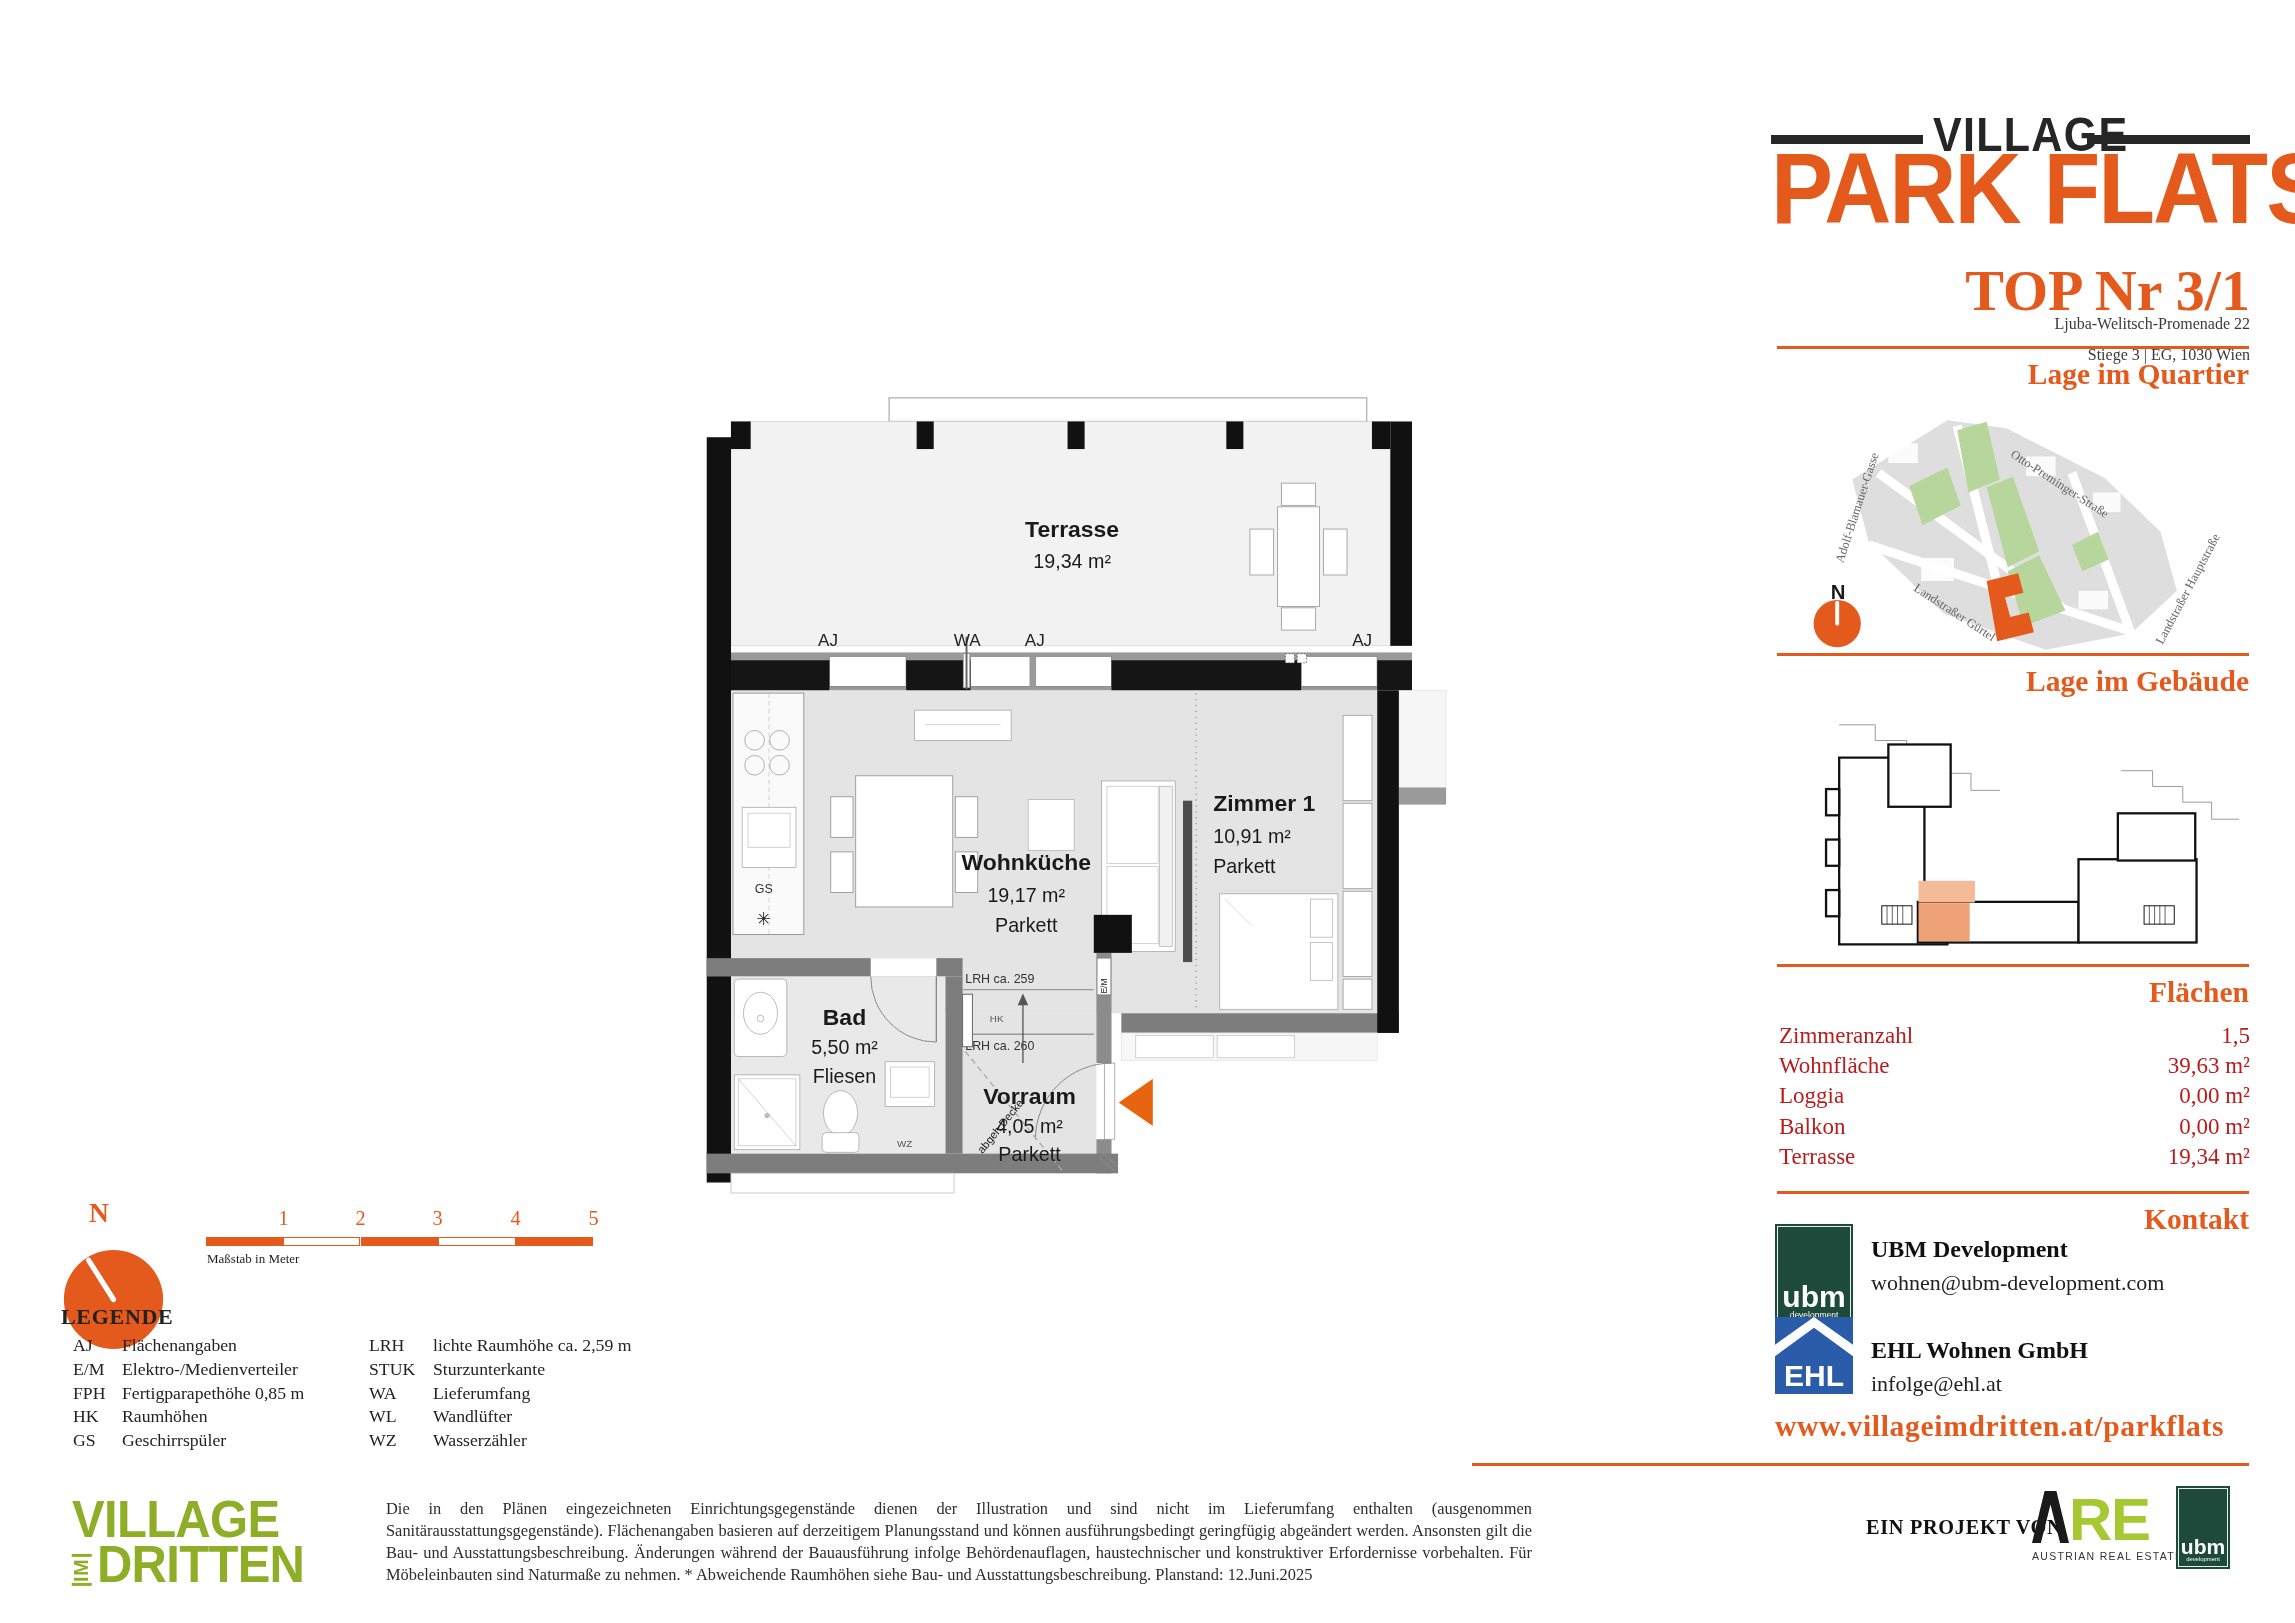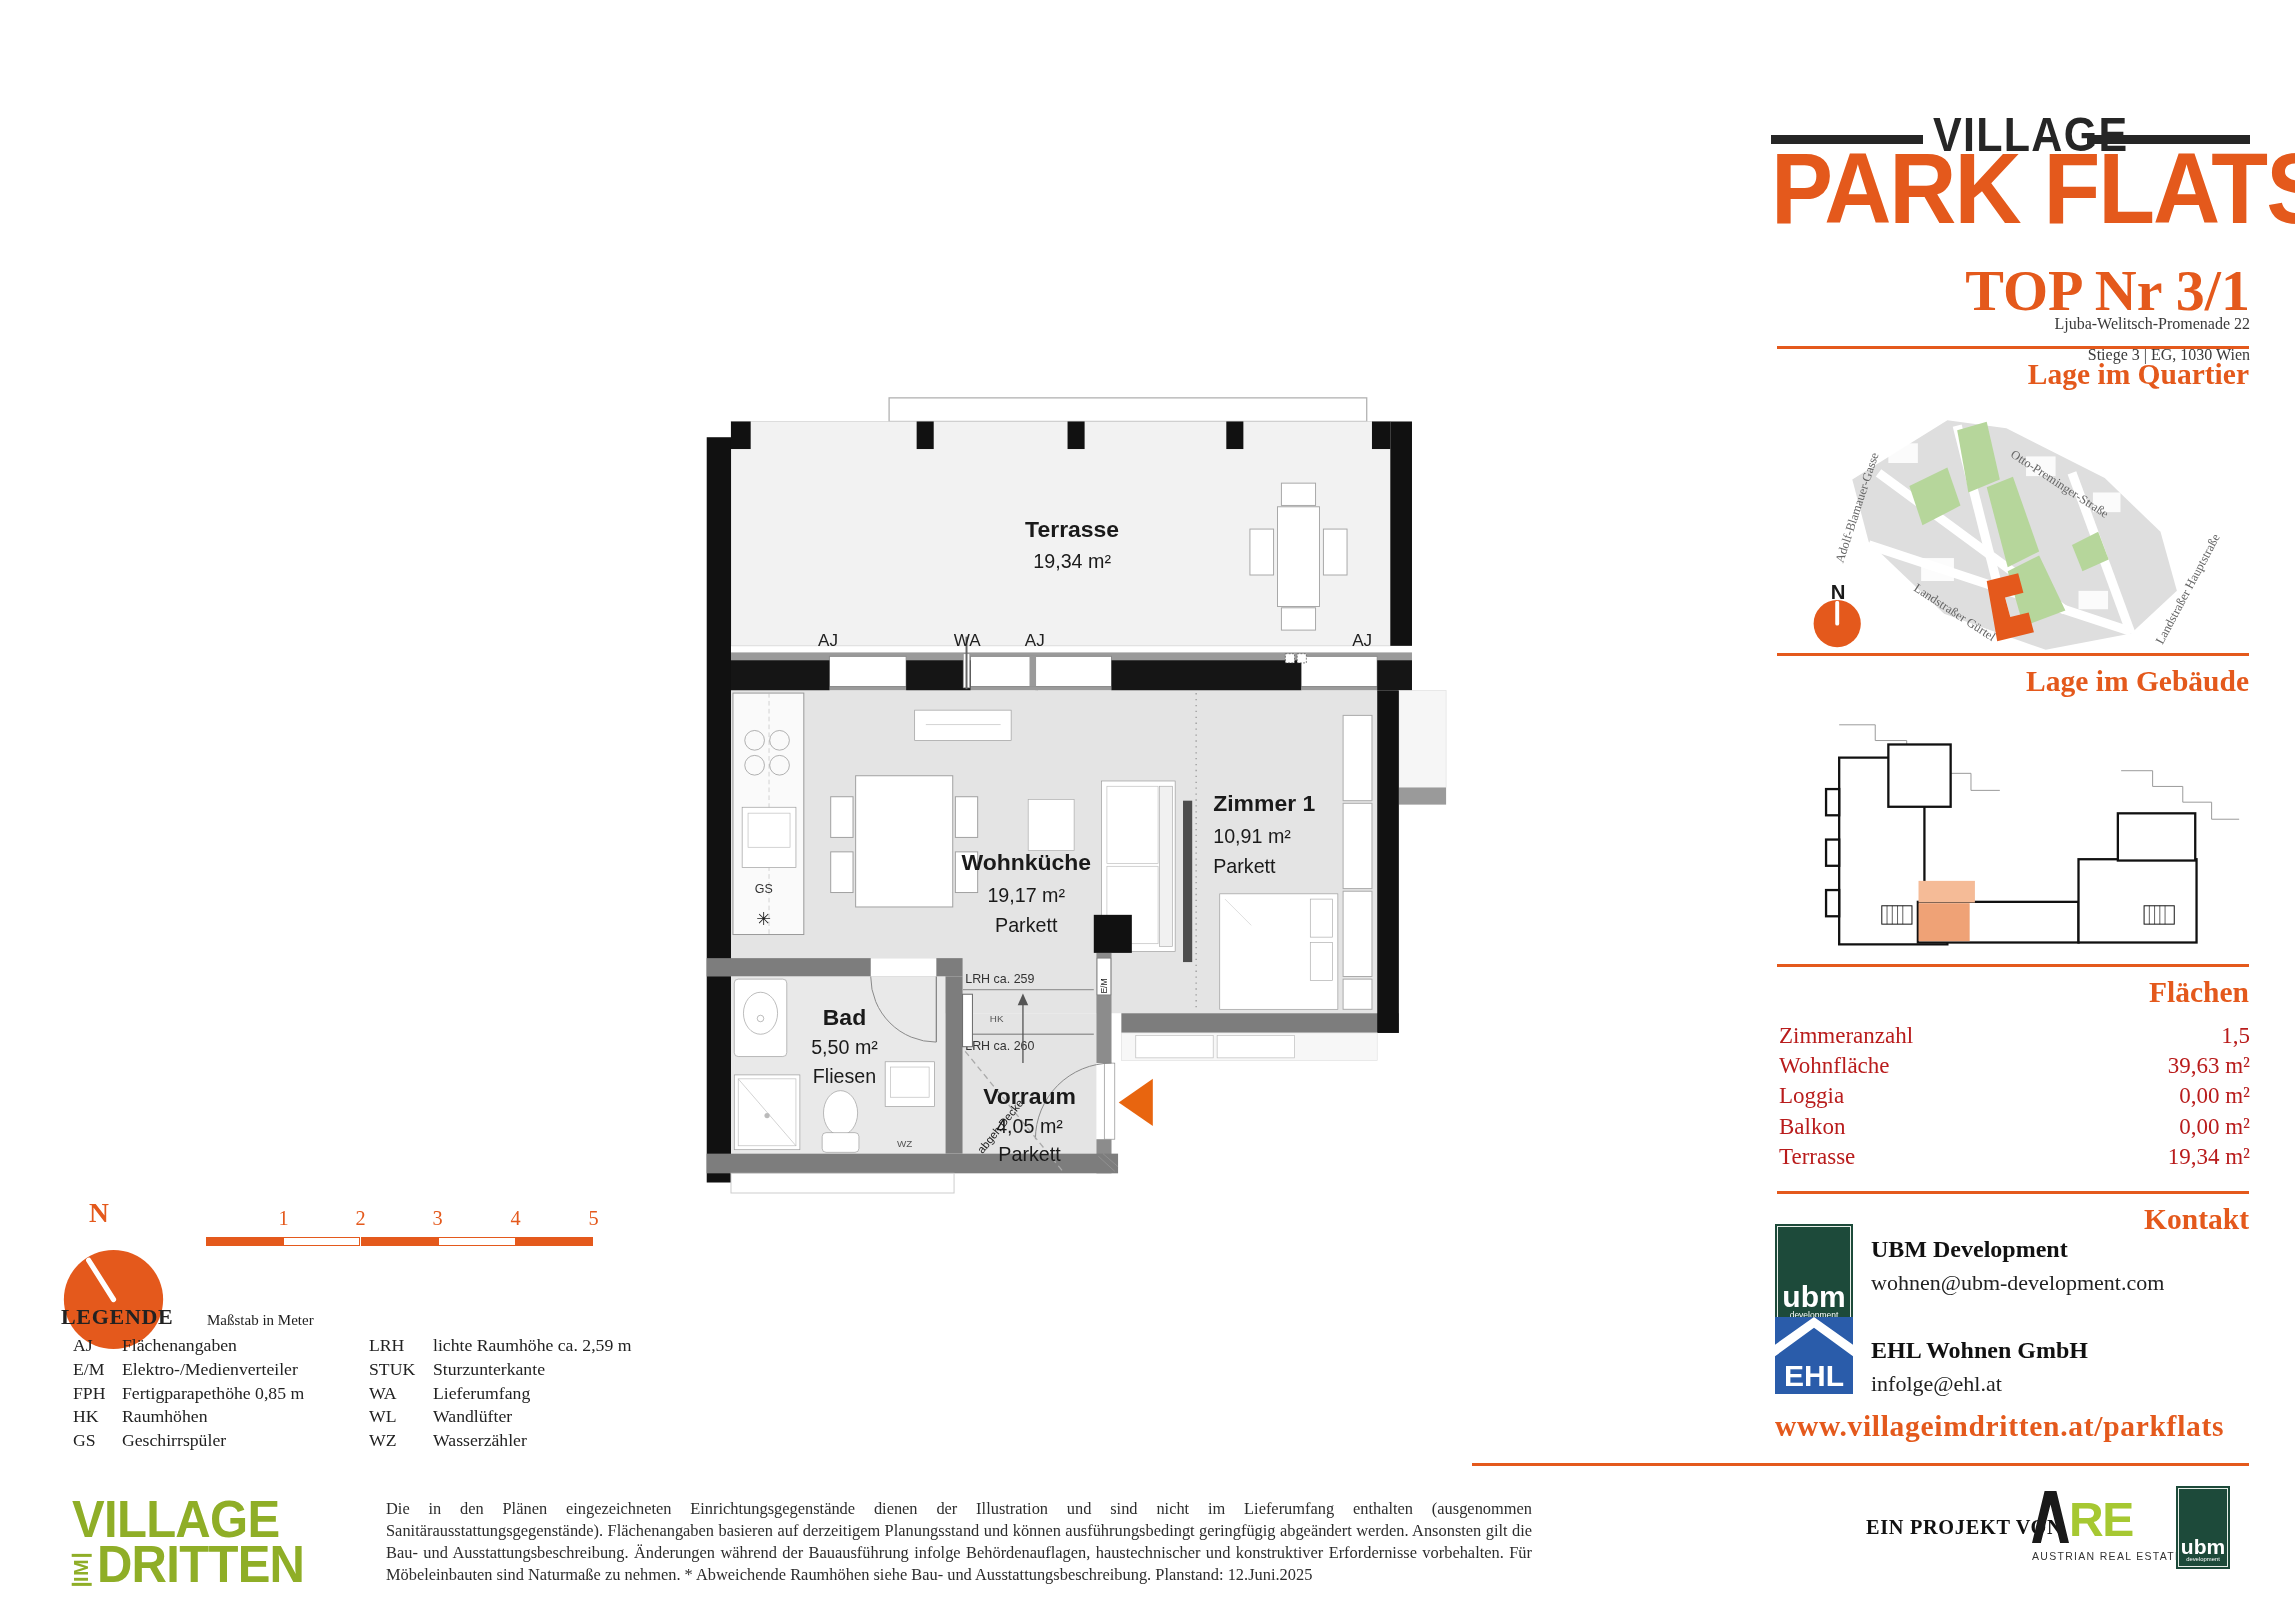--- a/index.html
+++ b/index.html
@@ -40,26 +40,26 @@
   .vd .im{writing-mode:vertical-rl;transform:rotate(180deg);font-size:19.7px;letter-spacing:0.7px;
       border-top:3.3px solid var(--green);border-bottom:3.3px solid var(--green);padding:1.3px 0;margin-right:5.2px;line-height:1;}
   .vd .dr{font-size:49px;line-height:42px;letter-spacing:-0.7px;transform:scaleY(1.05);transform-origin:bottom left;}
   .disclaimer{position:absolute;left:386px;top:1498px;width:1146px;font-size:16.4px;line-height:22px;
       color:#2d2d2d;text-align:justify;}
   .projvon{position:absolute;left:1866px;top:1516px;font-weight:700;font-size:20.3px;letter-spacing:0.7px;color:#111;}
   .are{position:absolute;left:2032px;top:1489px;width:125px;font-family:"Liberation Sans",sans-serif;}
   .are .row{display:flex;align-items:flex-end;height:54px;}
   .lam{width:37px;height:52px;background:#1a1a1a;
       clip-path:polygon(34% 0,66% 0,100% 100%,76% 100%,50% 26%,24% 100%,0 100%);}
-  .areRE{font-size:48px;font-weight:800;color:var(--aregreen);line-height:46px;letter-spacing:-1.3px;}
+  .areRE{font-size:60px;font-weight:800;color:var(--aregreen);line-height:46px;letter-spacing:-1.3px;}
   .aresub{font-size:10.5px;letter-spacing:1.3px;color:#333;margin-top:6.6px;white-space:nowrap;font-family:"Liberation Sans",sans-serif;}
   
   .legtitle{position:absolute;left:61px;top:1304px;font-weight:700;font-size:22px;letter-spacing:0.7px;}
   .legitem{position:absolute;font-size:17.7px;color:#222;}
-  .scalecap{position:absolute;left:207px;top:1312px;font-size:15px;color:#1e1e1e;}
+  .scalecap{position:absolute;left:207px;top:1251px;font-size:13px;color:#1e1e1e;}
   .scalenum{position:absolute;top:1207px;width:39px;text-align:center;font-size:20.3px;color:var(--orange);}
   .seg{position:absolute;top:1237px;height:9.2px;box-sizing:border-box;border:1.3px solid var(--orange);}
   
   svg text{font-family:"Liberation Sans",sans-serif;fill:#1a1a1a;}
   text.rt{font-weight:700;font-size:35px;}
   text.rs{font-size:30px;}
   text.sm{font-size:26px;fill:#222;}
   text.tn{font-size:19px;fill:#333;}
   text.xs{font-size:15px;fill:#555;}
   .maplbl{font-family:"Liberation Serif",serif;font-size:19px;fill:#666;}

